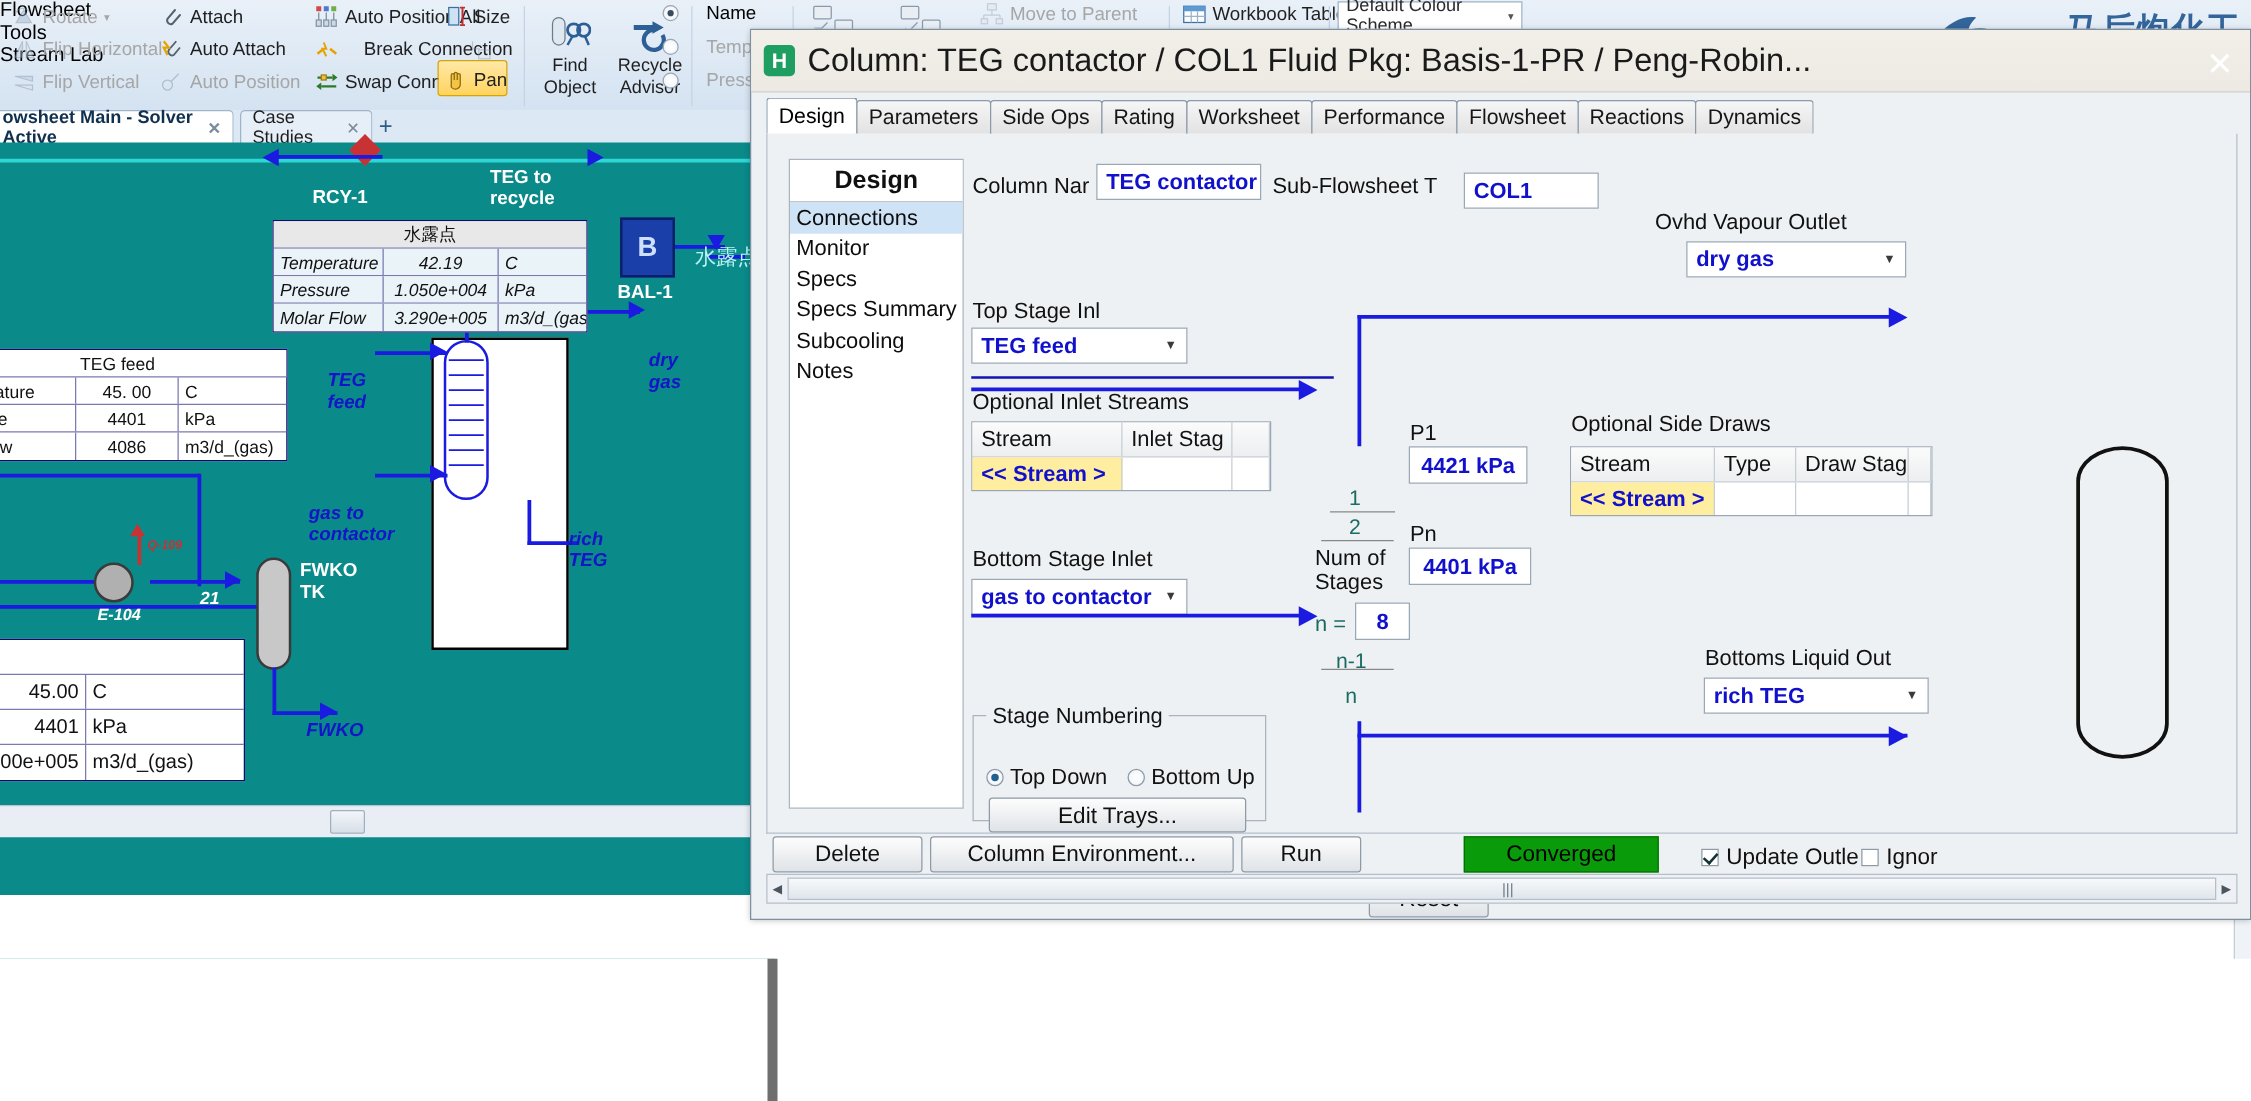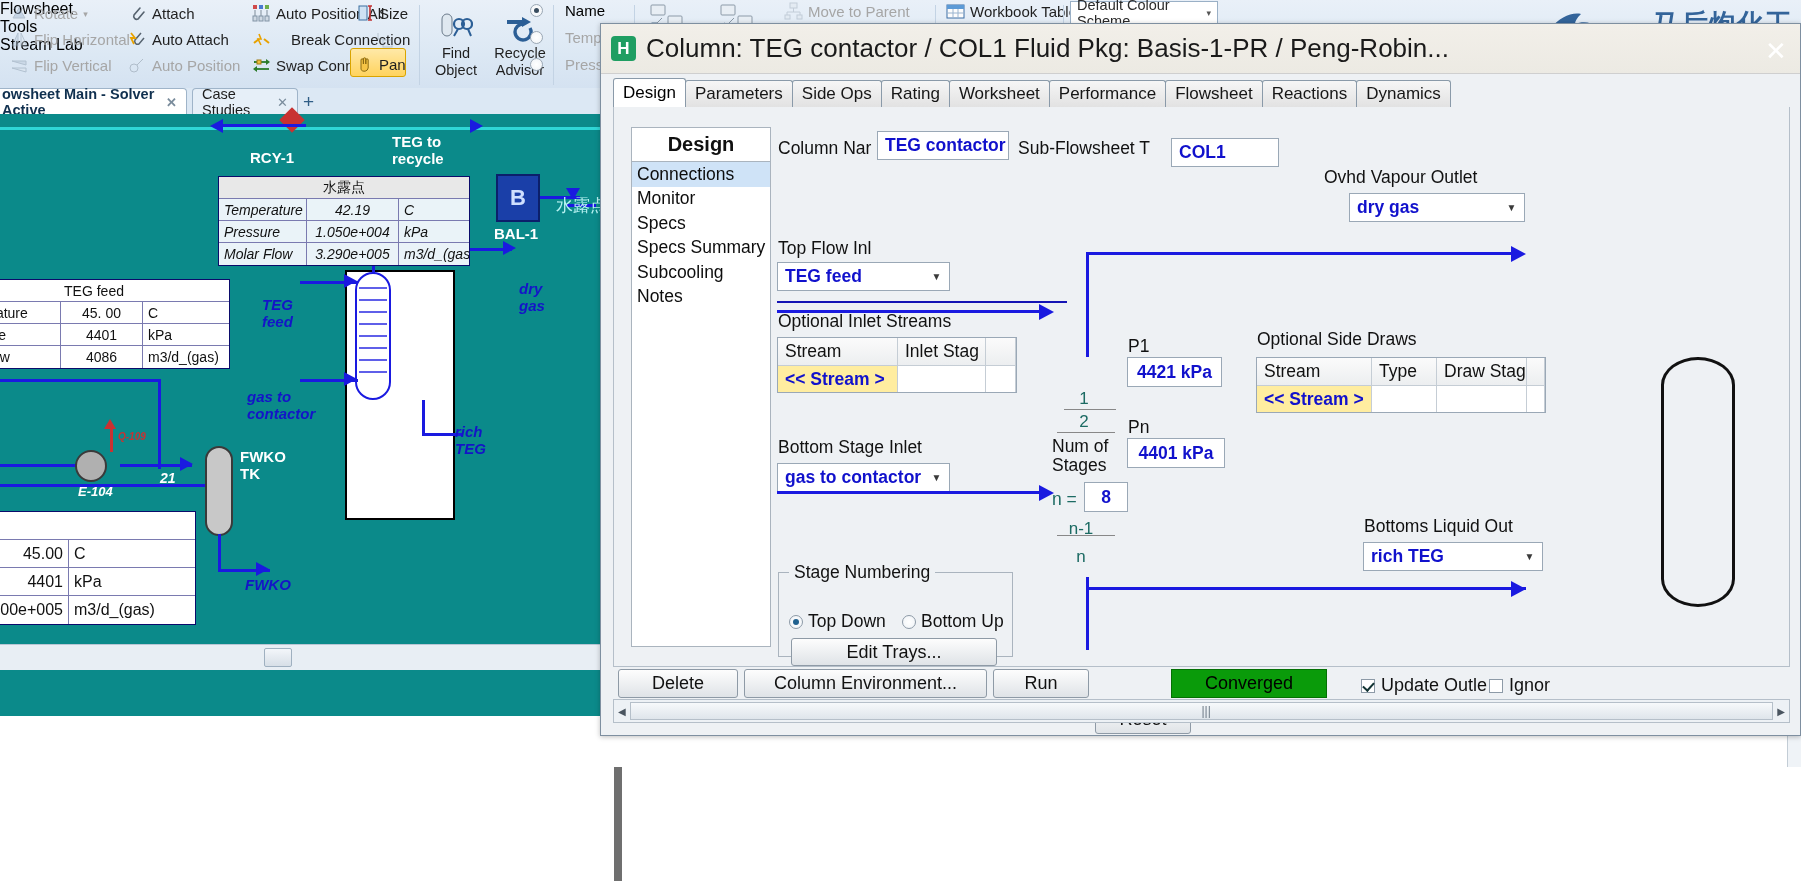--- a/index.html
+++ b/index.html
@@ -641,21 +641,21 @@
 
     <div class="lbl-wht" style="left:250px; top:36px;">RCY-1</div>
     <div class="lbl-wht" style="left:392px; top:20px; white-space:pre-line;">TEG to
 recycle</div>
     <div class="lbl-wht" style="left:494px; top:112px;">BAL-1</div>
     <div class="lbl-cy" style="left:556px; top:83px; font-size:17px;">水露点</div>
     <div class="lbl-blu" style="left:519px; top:167px; white-space:pre-line;">dry
 gas</div>
     <div class="lbl-blu" style="left:262px; top:183px; white-space:pre-line;">TEG
 feed</div>
-    <div class="lbl-blu" style="left:247px; top:275px; white-space:pre-line;">gas to
+    <div class="lbl-blu" style="left:247px; top:289px; white-space:pre-line;">gas to
 contactor</div>
     <div class="lbl-wht" style="left:350px; top:300px; white-space:pre-line;">TEG
 contactor</div>
     <div class="lbl-blu" style="left:455px; top:310px; white-space:pre-line;">rich
 TEG</div>
     <div class="lbl-wht" style="left:240px; top:335px; white-space:pre-line;">FWKO
 TK</div>
     <div class="lbl-blu" style="left:245px; top:463px;">FWKO</div>
     <div class="lbl-wht" style="left:78px; top:371px; font-size:13px; font-style:italic;">E-104</div>
     <div class="lbl-blu" style="left:118px; top:317px; font-size:10px; color:#c83232;">Q-109</div>
@@ -734,21 +734,21 @@
 
       <div class="fl" style="left:164px; top:31px;">Column Nar</div>
       <div class="fldbox" style="left:263px; top:24px; width:132px; height:29px;">
         <span>TEG contactor</span>
       </div>
       <div class="fl" style="left:404px; top:31px;">Sub-Flowsheet T</div>
       <div class="fldbox" style="left:557px; top:31px; width:108px; height:29px;">
         <span>COL1</span>
       </div>
 
-      <div class="fl" style="left:164px; top:131px;">Top Flow Inl</div>
+      <div class="fl" style="left:164px; top:131px;">Top Stage Inl</div>
       <div class="combo" style="left:163px; top:155px; width:173px; height:29px;">
         <span>TEG feed</span>
         <span class="cbtn">▼</span>
       </div>
       <div class="hr-blue" style="left:163px; top:194px; width:290px;"></div>
 
       <div class="fl" style="left:164px; top:204px;">Optional Inlet Streams</div>
       <div class="grid" style="left:163px; top:230px; width:240px;">
         <div class="ghead">
           <div style="width:120px;">Stream</div>

